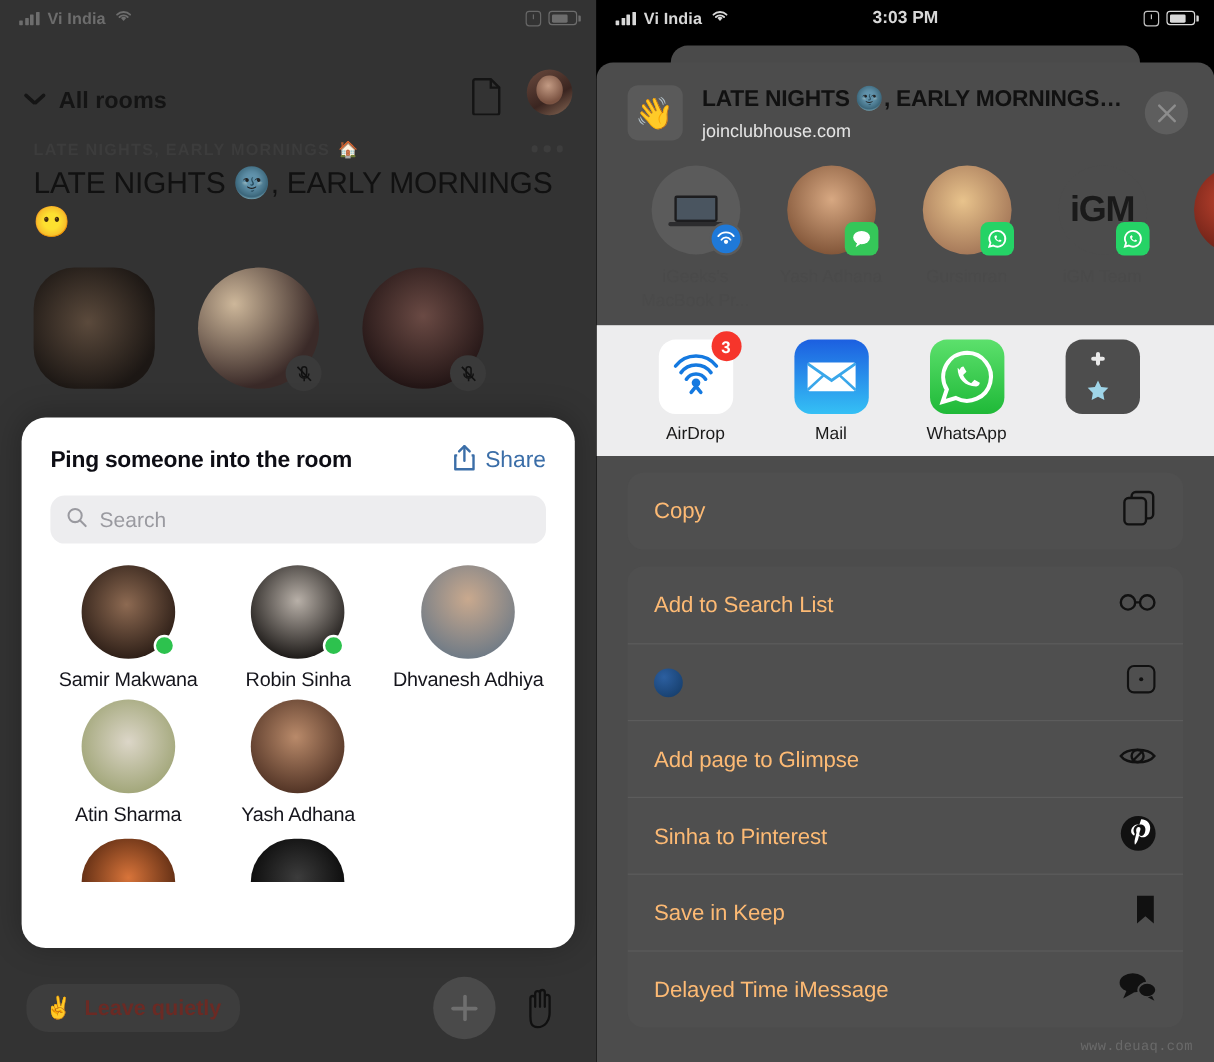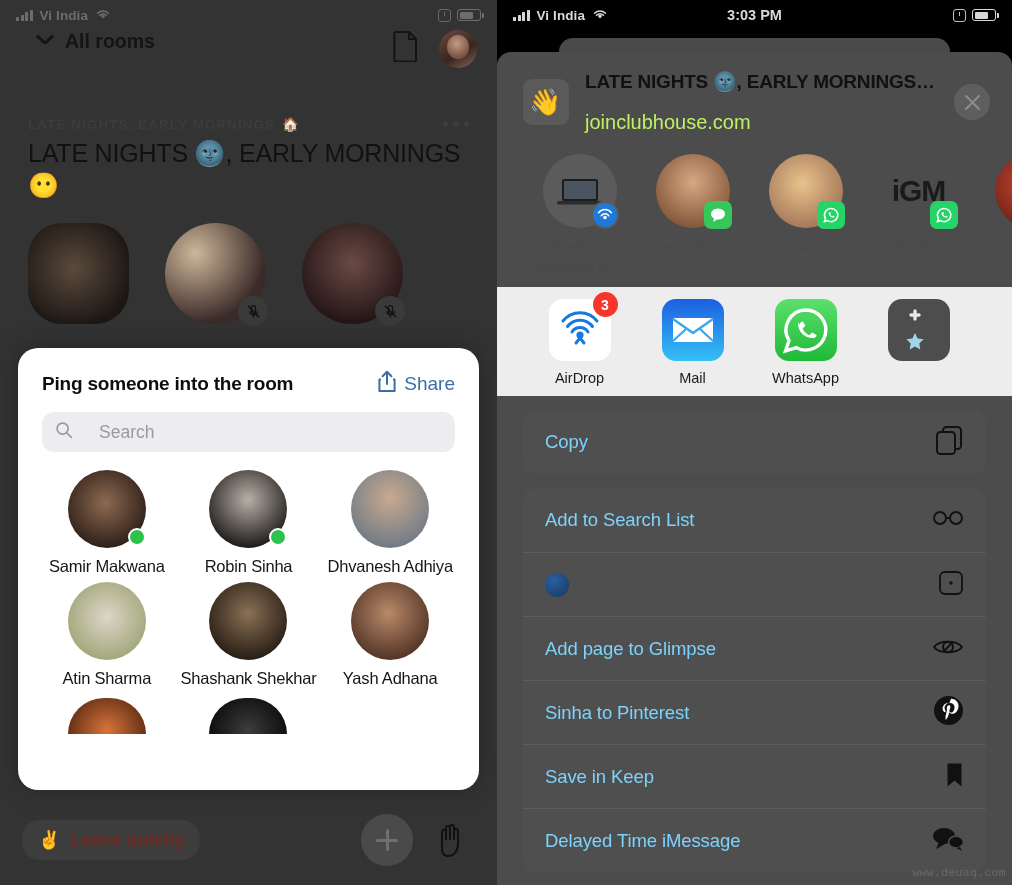--- a/index.html
+++ b/index.html
@@ -45,22 +45,22 @@
   .batt::after {
     content:''; position:absolute; right:-3.5px; top:3.2px;
     width:2px;height:4.5px;background:currentColor;border-radius:0 1px 1px 0;
   }
   .batt b { position:absolute; left:1.5px; top:1.5px; bottom:1.5px; width:60%;
     background: currentColor; border-radius:1.2px; display:block; }
   .alarm-ic { width:13px;height:13px;border:1.5px solid currentColor;border-radius:3px;display:inline-block;position:relative;}
   .alarm-ic::before{content:'';position:absolute;left:5px;top:2.5px;width:1.3px;height:4px;background:currentColor;}
 
   .navbar {
-    height: 66px; display: flex; align-items: flex-start;
-    padding: 0 20px; gap: 20px; margin-left: 16px;
+    height: 66px; display: flex; align-items: flex-end;
+    padding: 0 20px; gap: 20px;
   }
   .allrooms { display:flex; align-items:center; gap:10px; color:#121212; }
   .chev-d {
     width: 19px; height: 11px; position: relative; display:inline-block;
   }
   .chev-d::before, .chev-d::after{
     content:''; position:absolute; top:2px; width:12px;height:3px;
     background:#151515; border-radius:2px;
   }
   .chev-d::before{ left:-1px; transform: rotate(42deg); }
@@ -113,21 +113,21 @@
   }
   .ping-head {
     display:flex; align-items:center; padding: 22px 24px 0 24px;
   }
   .ping-title { font-size: 19px; font-weight: 700; color:#0d0d14; letter-spacing:-.2px; }
   .share-btn { margin-left:auto; display:flex; align-items:center; gap:7px; }
   .share-label { font-size:19px; font-weight:500; }
   .search-wrap { padding: 15px 24px 0 24px; }
   .search-box {
     background:#ededef; border-radius:12px; height:40px;
-    display:flex; align-items:center; gap:26px; padding: 0 13px;
+    display:flex; align-items:center; gap:10px; padding: 0 13px;
   }
   .search-ph { font-size:17.5px; color:#9a9aa0; }
   .contacts {
     display:grid; grid-template-columns: repeat(3, 1fr);
     padding: 18px 18px 0 18px; row-gap: 6px;
   }
   .contact { display:flex; flex-direction:column; align-items:center; }
   .c-av {
     width:78px;height:78px;border-radius:50%;position:relative;overflow:visible;
   }
@@ -178,21 +178,21 @@
   .sheet-head { display:flex; align-items:center; padding: 18px 22px 14px 26px; gap:16px; }
   .sh-thumb {
     width:46px;height:46px;border-radius:9px;background:#5a5a5a;
     display:flex;align-items:center;justify-content:center;font-size:26px;
   }
   .sh-text { flex:1; min-width:0; }
   .sh-title {
     font-size:19px;font-weight:600;color:#111;white-space:nowrap;
     overflow:hidden;text-overflow:clip;letter-spacing:-.2px;
   }
-  .sh-sub { font-size:20px;color:#bef264;margin-top:18px; }
+  .sh-sub { font-size:15px;color:#e5e5e5;margin-top:7px; }
   .sh-close {
     width:36px;height:36px;border-radius:50%;background:#5e5e5e;
     display:flex;align-items:center;justify-content:center;flex:0 0 36px;
   }
 
   .airdrop-row {
     display:flex; gap:0; padding: 6px 0 10px 26px; overflow:hidden;
   }
   .ad-item { width:113px; flex:0 0 113px; display:flex; flex-direction:column; align-items:center; }
   .ad-av { width:74px;height:74px;border-radius:50%;position:relative; }
@@ -216,27 +216,27 @@
     position:absolute; top:-7px; right:-7px; width:25px;height:25px;border-radius:50%;
     background:#f6352b; color:#fff; font-size:14px; font-weight:600;
     display:flex;align-items:center;justify-content:center;
   }
 
   .action-group { margin: 14px 26px 0 26px; background:#4f4f4f; border-radius:13px; overflow:hidden; }
   .action-row {
     display:flex;align-items:center; height:64px; padding: 0 22px 0 22px;
   }
   .action-row + .action-row { border-top: 1px solid #5c5c5c; }
-  .action-label { font-size:18.5px; color:#7dd3fc; letter-spacing:-.1px; }
+  .action-label { font-size:18.5px; color:#fdba74; letter-spacing:-.1px; }
   .action-spacer { flex:1; }
   .blue-dot { width:24px;height:24px;border-radius:50%;
     background: radial-gradient(circle at 35% 30%, #2c5fa0, #123862); }
 
   .watermark {
-    position:absolute; right:6px; bottom:6px; font-size:11.5px;
+    position:absolute; right:18px; bottom:6px; font-size:11.5px;
     color:#6a6a6a; letter-spacing:.3px; font-family:"Liberation Mono", monospace;
   }
   .sb-right .alarm-ic { opacity:.9 }
 </style>
 </head>
 <body>
 
 <div class="screen">
 
   <div class="left-panel">
@@ -368,26 +368,20 @@
           <div class="c-av">
             <div class="ring" style="background:radial-gradient(circle at 50% 36%, #c9a98e, #6e7a86 80%)"></div>
           </div>
           <div class="c-name">Dhvanesh Adhiya</div>
         </div>
         <div class="contact">
           <div class="c-av">
             <div class="ring" style="background:radial-gradient(circle at 50% 45%, #dcd6c8, #9aa06f 85%)"></div>
           </div>
           <div class="c-name">Atin Sharma</div>
-        </div>
-        <div class="contact">
-          <div class="c-av">
-            <div class="ring" style="background:radial-gradient(circle at 50% 40%, #8a7055, #231a12 80%)"></div>
-          </div>
-          <div class="c-name">Shashank Shekhar</div>
         </div>
         <div class="contact">
           <div class="c-av">
             <div class="ring" style="background:radial-gradient(circle at 48% 40%, #b98a6a, #4a2d20 82%)"></div>
           </div>
           <div class="c-name">Yash Adhana</div>
         </div>
       </div>
 
       <div class="contacts-partial">

